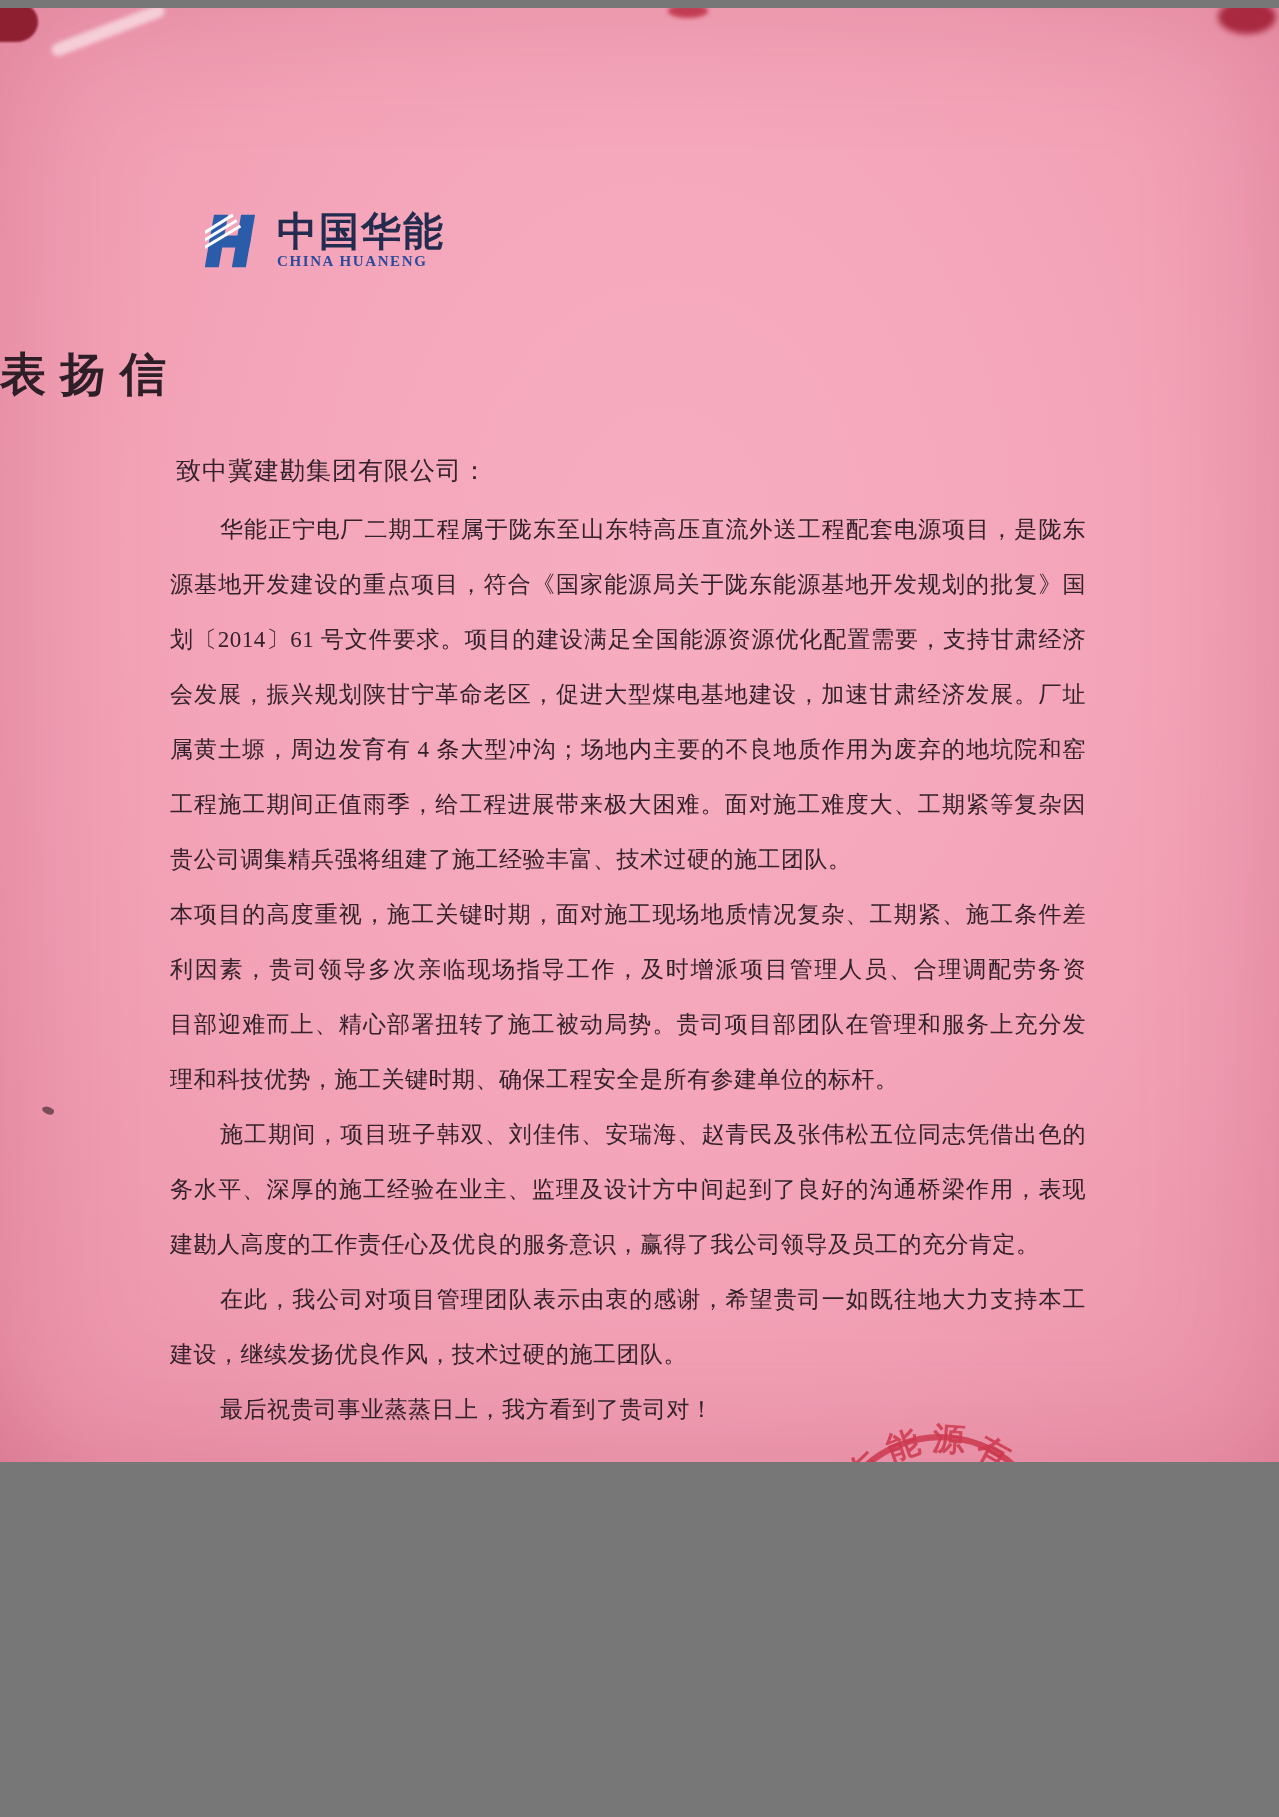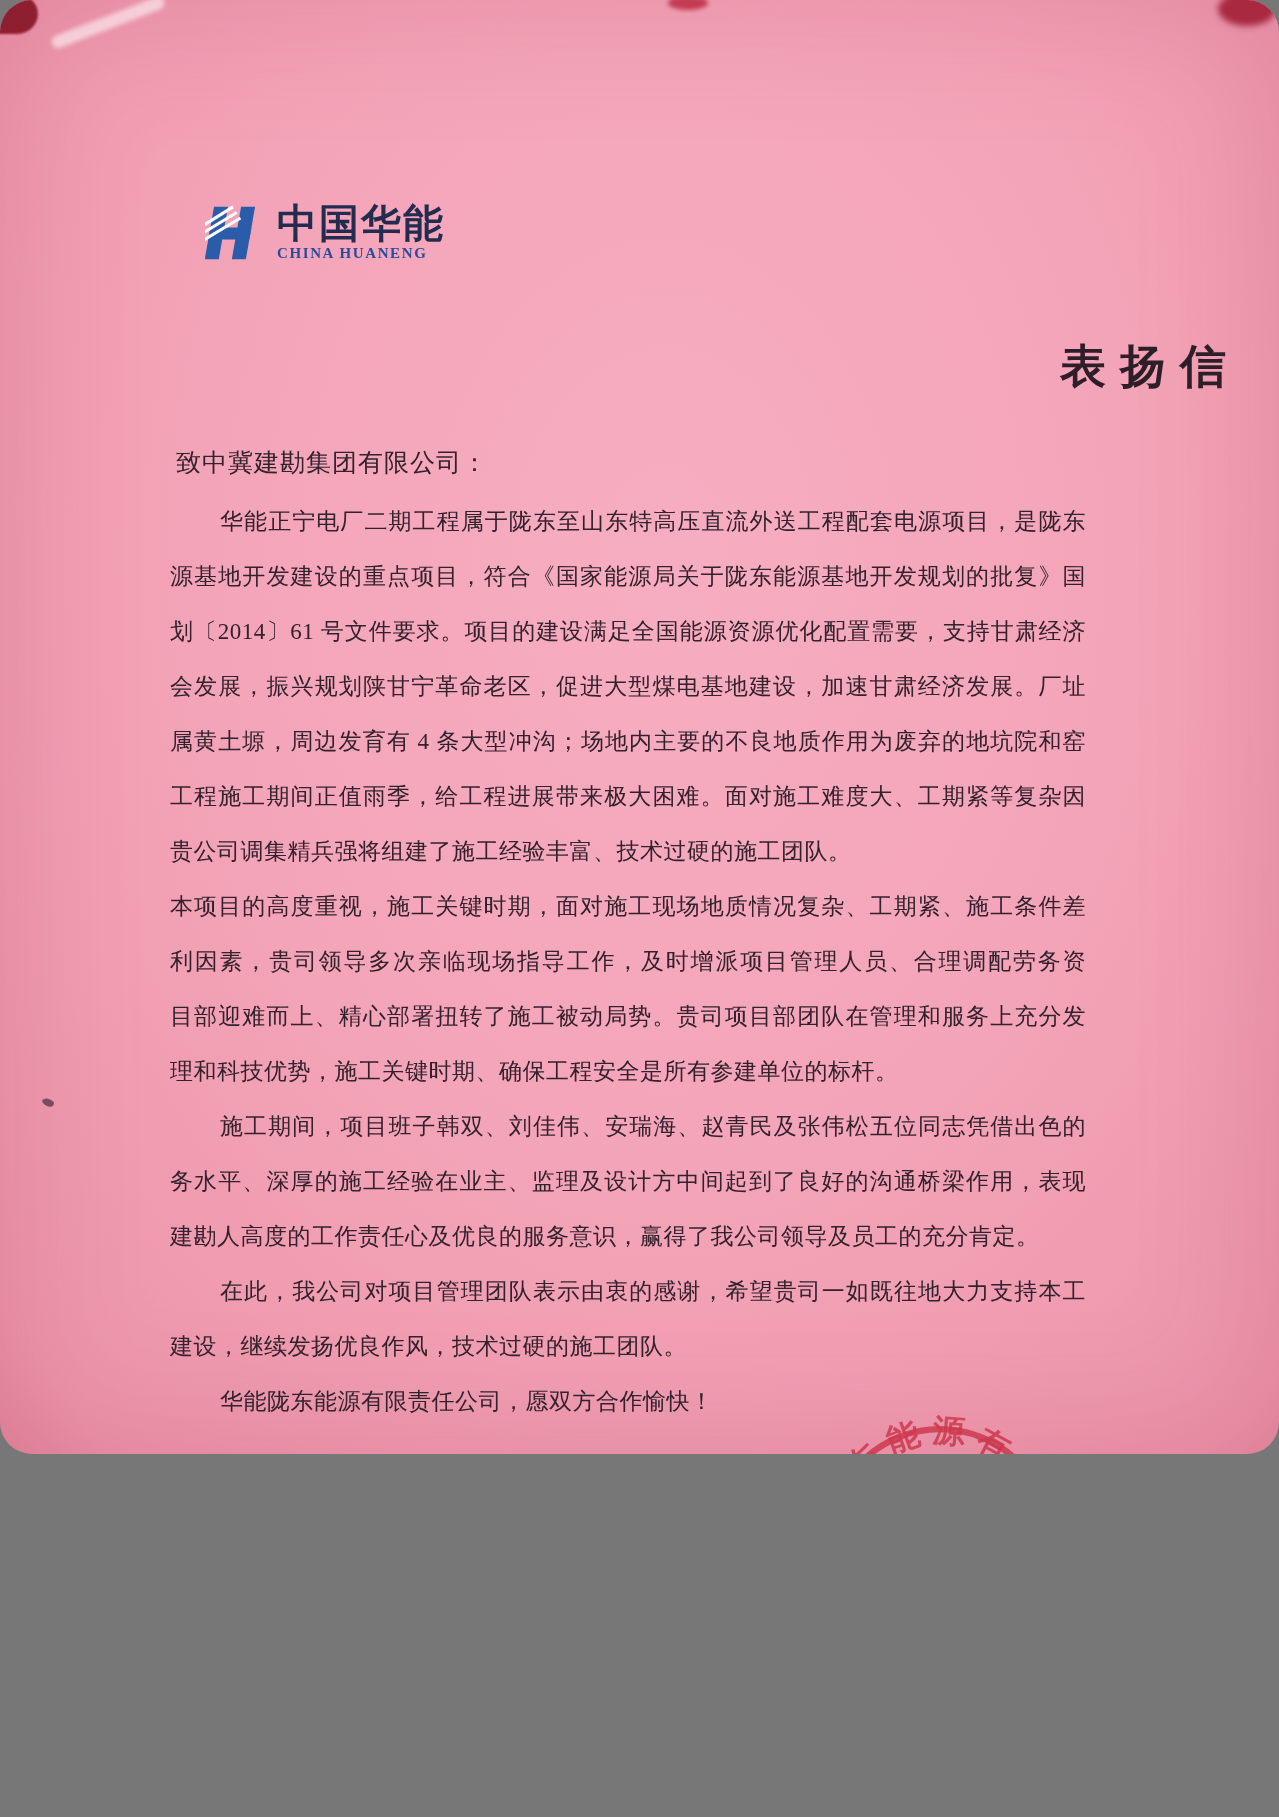--- a/index.html
+++ b/index.html
@@ -1,34 +1,33 @@
 <!DOCTYPE html>
 <html><head>
 <meta charset="utf-8">
 <style>
   html,body{margin:0;padding:0;background:#777;}
   .page{
     position:relative;
     width:1279px;height:1454px;
-    margin:0 auto;
+    margin:8px auto;
     overflow:hidden;
     background:radial-gradient(ellipse at 52% 38%, #f7adc1 0%, #f4a4b8 50%, #ec95ab 92%, #e68ba2 100%);
     box-shadow:inset 0 0 140px rgba(170,55,85,.22);
     font-family:"Liberation Serif","DejaVu Serif",serif;
     color:#33222c;
-    border-radius:32px;
   }
   
   .logo{position:absolute;left:205px;top:205px;display:flex;align-items:flex-start;}
   .logo-mark{width:56px;height:56px;display:block;}
   .logo-text{margin-left:16px;margin-top:-2px;}
   .logo-cn{font-family:"Liberation Sans","DejaVu Sans",sans-serif;font-size:40px;font-weight:bold;color:#232c4e;line-height:40px;letter-spacing:2px;}
   .logo-en{font-family:Liberation Serif, serif;font-size:15px;font-weight:bold;color:#2b4a9b;letter-spacing:1.6px;margin-top:2px;}
   
-  .title{position:absolute;left:0;top:336px;width:1240px;text-align:right;
+  .title{position:absolute;left:0;top:336px;width:1240px;text-align:left;
          font-size:46px;font-weight:bold;letter-spacing:14px;color:#2e1e28;}
   
   .salutation{position:absolute;left:176px;top:446px;font-size:25px;letter-spacing:1px;}
   .body{position:absolute;left:170px;top:494px;width:916px;font-size:23px;}
   .line{height:55px;line-height:55px;overflow:hidden;letter-spacing:.5px;}
   .line.j{text-align:justify;text-align-last:justify;}
   .line.first{text-indent:50px;}
   .line.first.j{text-align-last:justify;}
   
   .sig-company{position:absolute;left:778px;top:1530px;width:284px;text-align:center;font-size:24px;letter-spacing:.5px;}
@@ -90,21 +89,21 @@
       <div class="line">贵公司调集精兵强将组建了施工经验丰富、技术过硬的施工团队。</div>
       <div class="line j">本项目的高度重视，施工关键时期，面对施工现场地质情况复杂、工期紧、施工条件差等不</div>
       <div class="line j">利因素，贵司领导多次亲临现场指导工作，及时增派项目管理人员、合理调配劳务资源，项</div>
       <div class="line j">目部迎难而上、精心部署扭转了施工被动局势。贵司项目部团队在管理和服务上充分发挥管</div>
       <div class="line">理和科技优势，施工关键时期、确保工程安全是所有参建单位的标杆。</div>
       <div class="line first j">施工期间，项目班子韩双、刘佳伟、安瑞海、赵青民及张伟松五位同志凭借出色的业</div>
       <div class="line j">务水平、深厚的施工经验在业主、监理及设计方中间起到了良好的沟通桥梁作用，表现出了</div>
       <div class="line">建勘人高度的工作责任心及优良的服务意识，赢得了我公司领导及员工的充分肯定。</div>
       <div class="line first j">在此，我公司对项目管理团队表示由衷的感谢，希望贵司一如既往地大力支持本工程</div>
       <div class="line">建设，继续发扬优良作风，技术过硬的施工团队。</div>
-      <div class="line first">华能陇东能源有限责任公司，愿双方合作愉快！</div>
+      <div class="line first">最后祝贵司事业蒸蒸日上，我方看到了贵司对！</div>
     </div>
 
   <div class="sig-company">华能陇东能源有限责任公司</div>
   <div class="sig-date">2029 年 12 月 27 日</div>
 
   <svg class="stamp" viewBox="0 0 300 300">
     <defs>
       <path id="ringPath" d="M 58 216 A 112 112 0 1 1 242 216" fill="none"></path>
     </defs>
     <circle cx="150" cy="150" r="124" fill="none" stroke="#dd4c62" stroke-width="7" opacity=".85"></circle>

